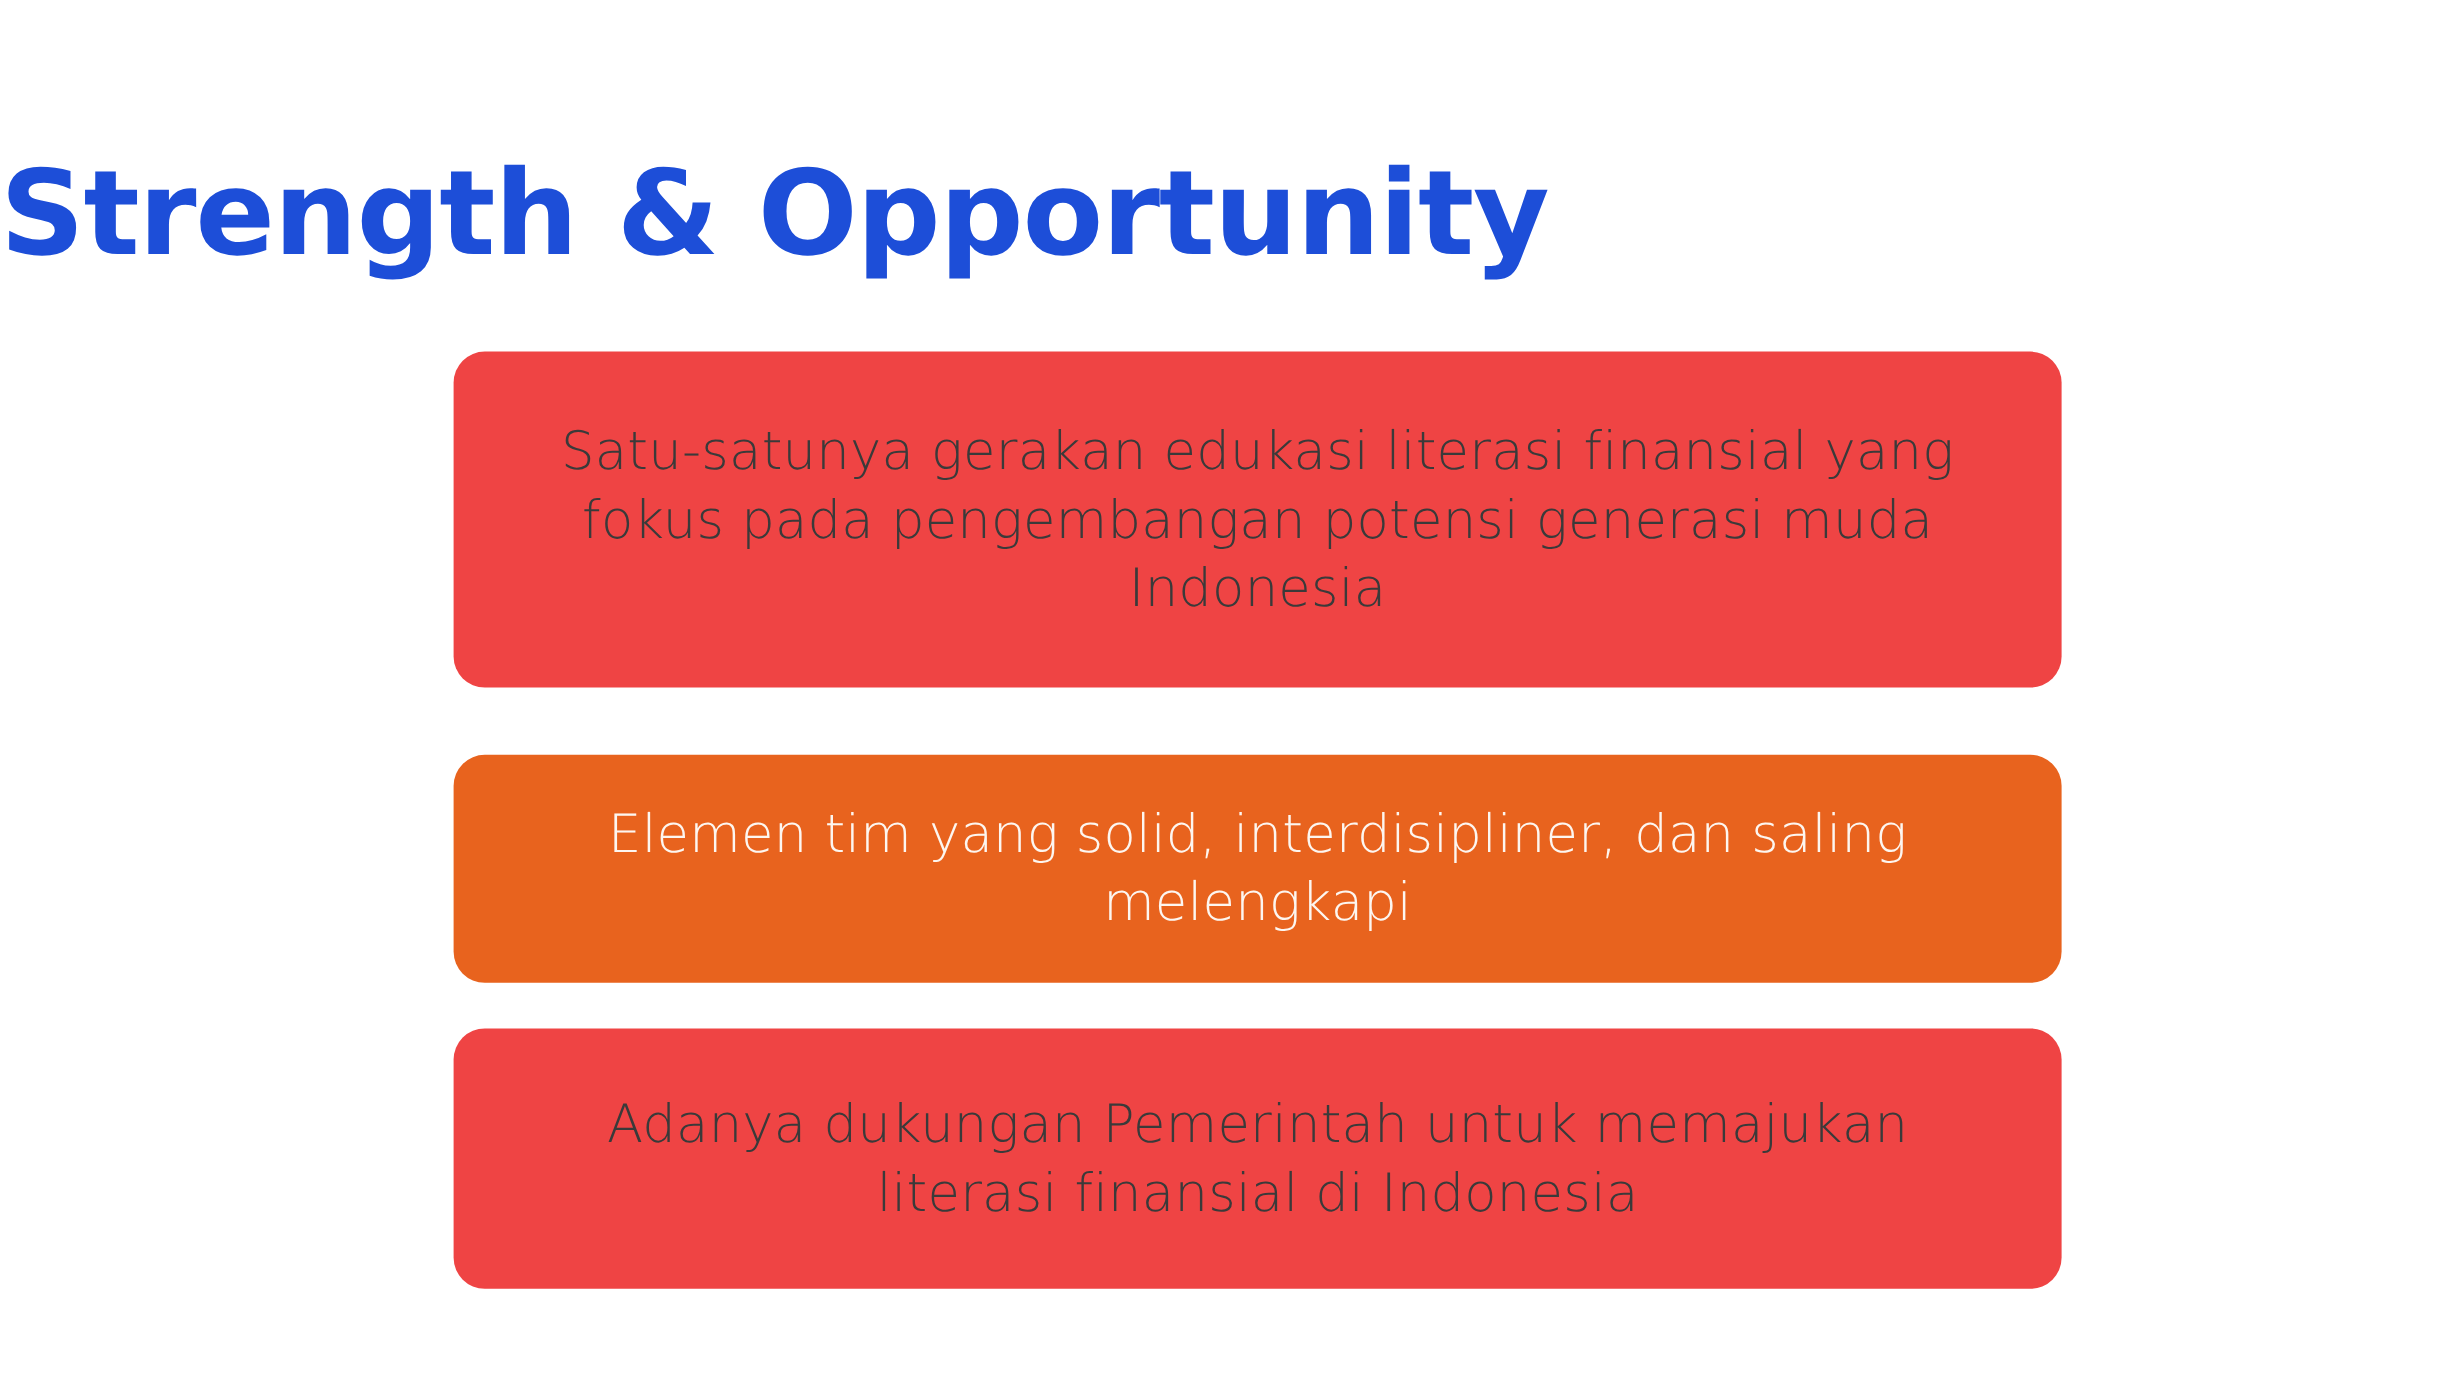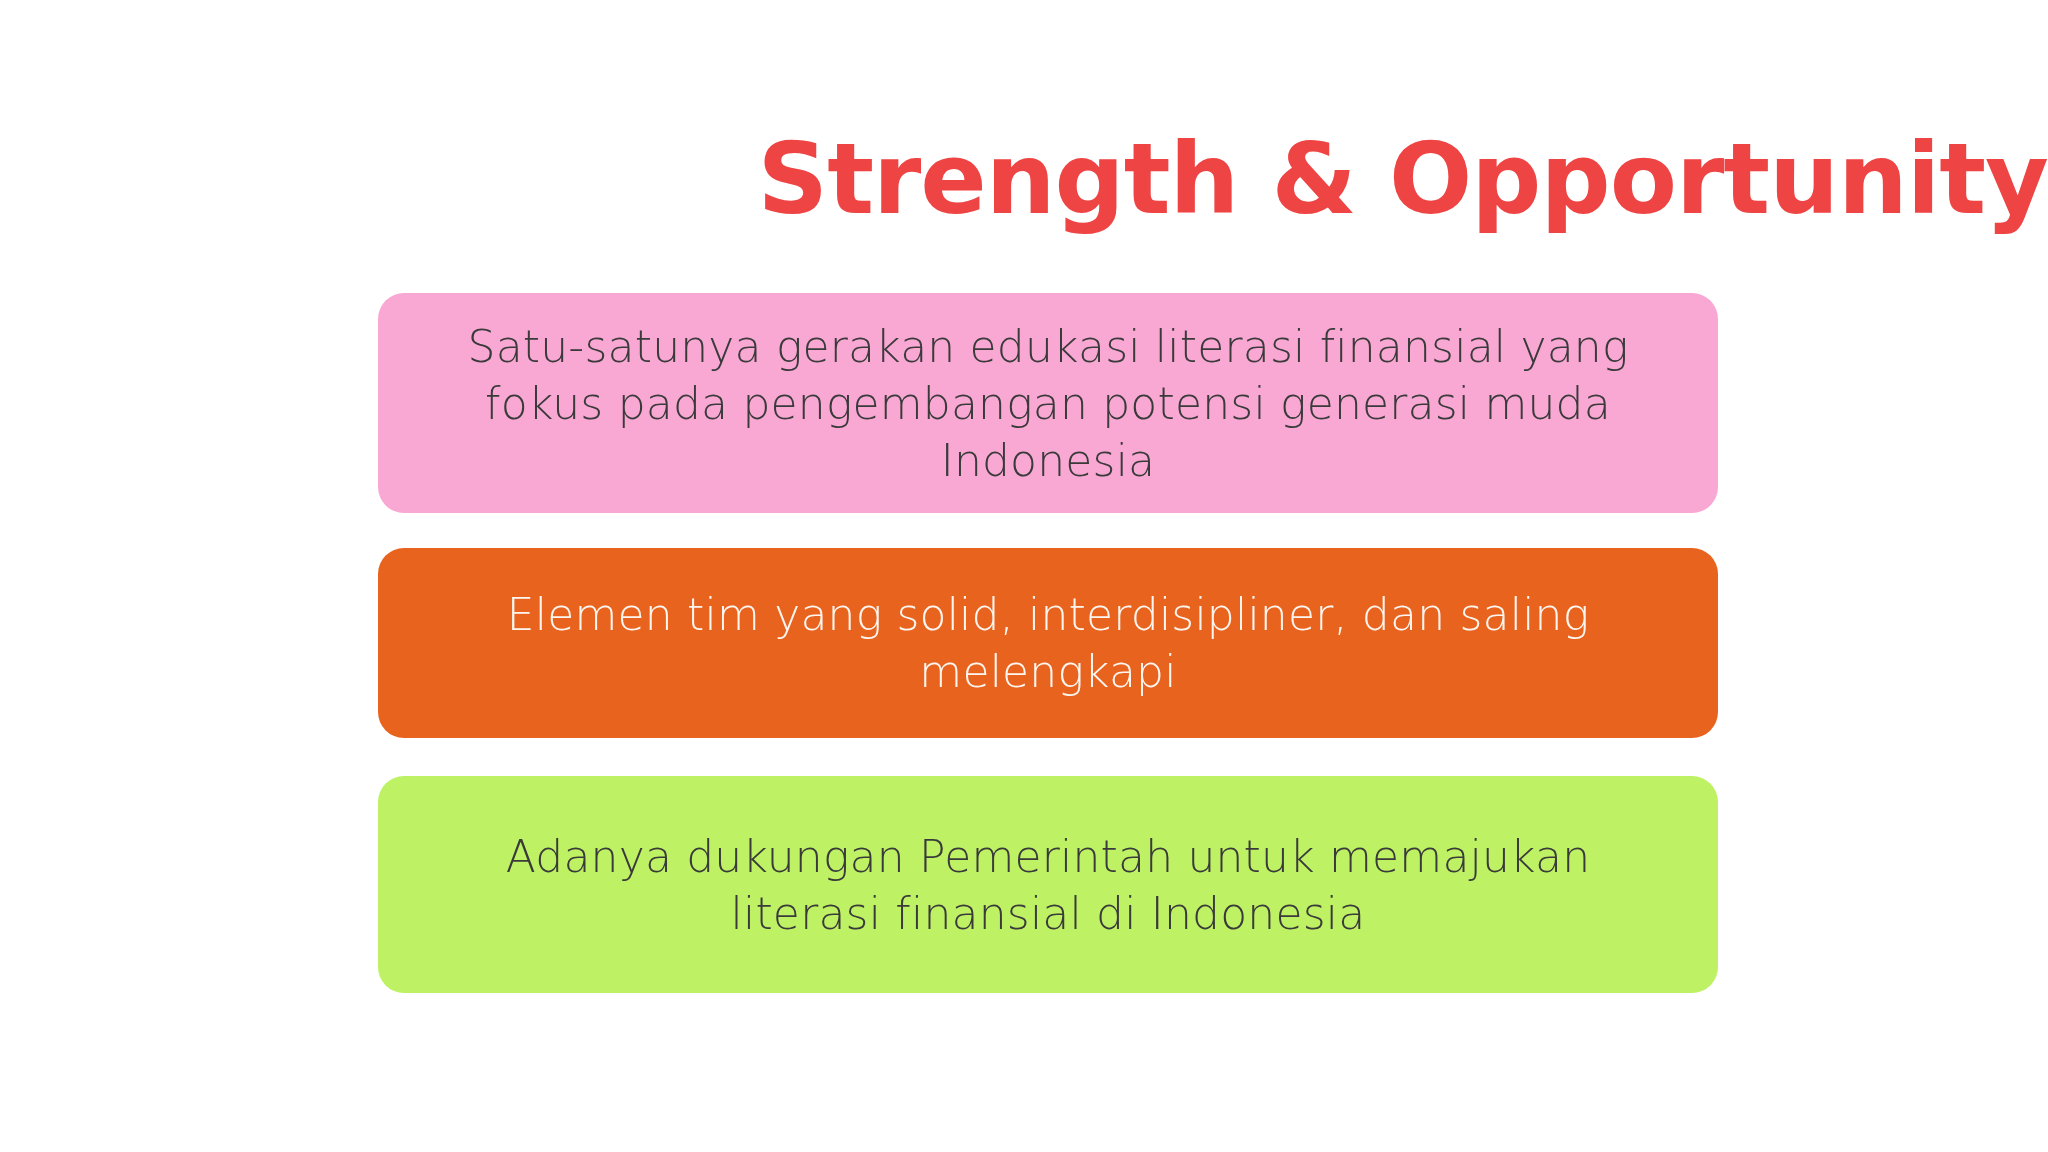--- a/index.html
+++ b/index.html
@@ -20,27 +20,27 @@
     background: #ffffff;
     overflow: hidden;
   }
 
   
   #slide-title {
     position: absolute;
     left: 0;
     top: 56px;
     width: 2048px;
-    text-align: right;
+    text-align: left;
     font-family: "DejaVu Sans", "Liberation Sans", sans-serif;
     font-weight: bold;
     font-size: 98px;
     line-height: 1.18;
     letter-spacing: -1px;
-    color: #ef4444;
+    color: #1d4ed8;
     white-space: nowrap;
   }
 
   
   #box-stack {
     position: absolute;
     left: 378px;
     top: 293px;
     width: 1340px;
   }
@@ -62,38 +62,38 @@
     font-size: 44px;
     line-height: 57px;
     letter-spacing: 0.2px;
     text-align: center;
     display: block;
     width: 100%;
   }
 
   
   #card-strength-unique {
-    height: 220px;
-    background: #f9a8d4;
-    margin-bottom: 35px;
+    height: 280px;
+    background: #ef4444;
+    margin-bottom: 56px;
   }
   #card-strength-unique .point-card-text { color: #3a3a3a; }
 
   
   #card-strength-team {
     height: 190px;
     background: #e8631e;
     margin-bottom: 38px;
   }
   #card-strength-team .point-card-text { color: #fdf6f0; }
 
   
   #card-opportunity-government {
     height: 217px;
-    background: #bef264;
+    background: #ef4444;
   }
   #card-opportunity-government .point-card-text { color: #3a3a3a; }
 </style>
 </head>
 <body>
 
 <div id="slide">
 
   <h1 id="slide-title">Strength &amp; Opportunity</h1>
 

